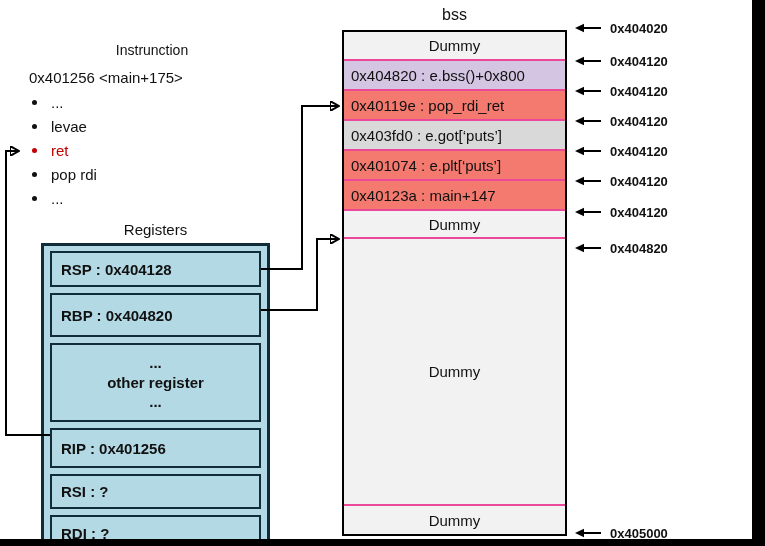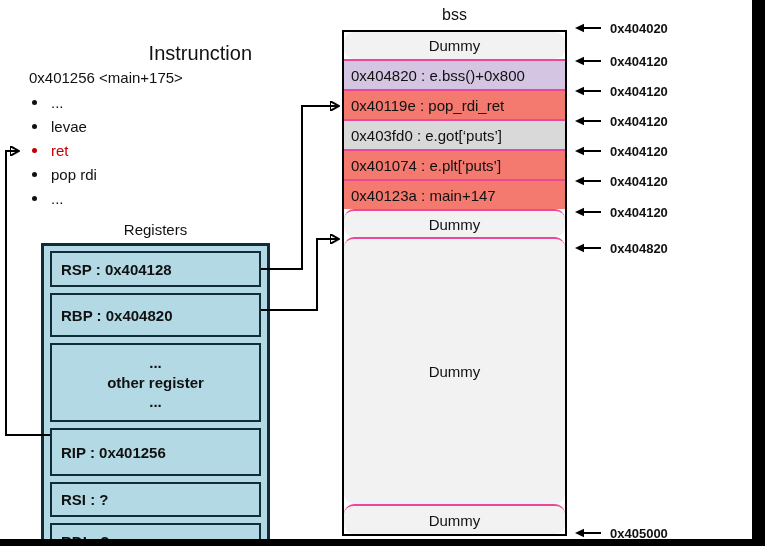--- a/index.html
+++ b/index.html
@@ -5,21 +5,21 @@
   html,body{margin:0;padding:0;background:#fff;}
   .canvas{
     position:relative;width:765px;height:546px;background:#ffffff;overflow:hidden;
     font-family:"Liberation Sans", sans-serif;color:#111;
   }
   
   .bar-bottom{position:absolute;left:0;top:539px;width:765px;height:7px;background:#000;z-index:20;}
   .bar-right{position:absolute;left:752px;top:0;width:13px;height:546px;background:#000;z-index:20;}
 
   
-  .instr-title{position:absolute;left:52px;top:42px;width:200px;text-align:right;font-size:20px;}
+  .instr-title{position:absolute;left:52px;top:42px;width:200px;text-align:center;font-size:14px;}
   .instr-header{position:absolute;left:29px;top:69px;font-size:15px;}
   .instr-list{position:absolute;left:30px;top:93px;margin:0;padding:0;list-style:none;}
   .instr-list li{display:flex;align-items:center;height:18px;margin-bottom:6px;font-size:15px;}
   .instr-list .bullet{width:5px;height:5px;border-radius:50%;background:#111;margin:0 14px 0 2px;flex:0 0 auto;}
   .instr-list li.hl{color:var(--highlight-red,#c00000);}
   .instr-list li.hl .bullet{background:var(--highlight-red,#c00000);}
 
   
   .reg-title{position:absolute;left:41px;top:221px;width:229px;text-align:center;font-size:15px;}
   .reg-box{
@@ -36,21 +36,21 @@
   .reg-row.other{flex-direction:column;justify-content:center;align-items:center;padding-left:0;line-height:1.3;}
 
   
   .bss-title{position:absolute;left:342px;top:6px;width:225px;text-align:center;font-size:16px;}
   .stack-box{
     position:absolute;left:342px;top:30px;width:225px;height:506px;box-sizing:border-box;
     border:2px solid #000;background:#fff;z-index:1;
   }
   .srow{display:flex;align-items:center;font-size:15px;box-sizing:content-box;}
   .srow.bt{border-top:2px solid #ec4899;}
-  .srow.dummy,.srow.dummy-large{justify-content:center;background:var(--row-dummy,#f2f2f2);border-radius:10px;}
+  .srow.dummy,.srow.dummy-large{justify-content:center;background:var(--row-dummy,#f2f2f2);}
   .srow.purple{background:var(--row-purple,#d4c6e2);padding-left:7px;}
   .srow.red{background:var(--row-red,#f4796e);padding-left:7px;}
   .srow.gray{background:var(--row-gray,#d9d9d9);padding-left:7px;}
 
   
   .markers{position:absolute;left:0;top:0;width:765px;height:546px;pointer-events:none;}
   .marker{position:absolute;left:574px;display:flex;align-items:center;height:14px;}
   .marker svg{display:block;margin-right:9px;}
   .mtext{font-size:13px;font-weight:bold;letter-spacing:0px;white-space:nowrap;}
 
@@ -90,21 +90,21 @@
 
   <div class="reg-title">Registers</div>
   <div class="reg-box" id="reg-box">
       <div class="reg-row" style="height: 36px;">RSP : 0x404128</div>
       <div class="reg-row" style="height: 44px;">RBP : 0x404820</div>
       <div class="reg-row other" style="height: 79px;">
         <div>...</div>
         <div>other register</div>
         <div>...</div>
       </div>
-      <div class="reg-row" style="height: 48px;">RIP : 0x401256</div>
+      <div class="reg-row" style="height: 40px;">RIP : 0x401256</div>
       <div class="reg-row" style="height: 35px;">RSI : ?</div>
       <div class="reg-row" style="height: 36px;">RDI : ?</div>
     </div>
 
   <div class="bss-title">bss</div>
   <div class="stack-box" id="stack-box">
       <div class="srow dummy" style="height: 27px;">Dummy</div>
       <div class="srow purple bt" style="height: 28px;">0x404820 : e.bss()+0x800</div>
       <div class="srow red bt" style="height: 28px;">0x40119e : pop_rdi_ret</div>
       <div class="srow gray bt" style="height: 28px;">0x403fd0 : e.got[‘puts’]</div>

